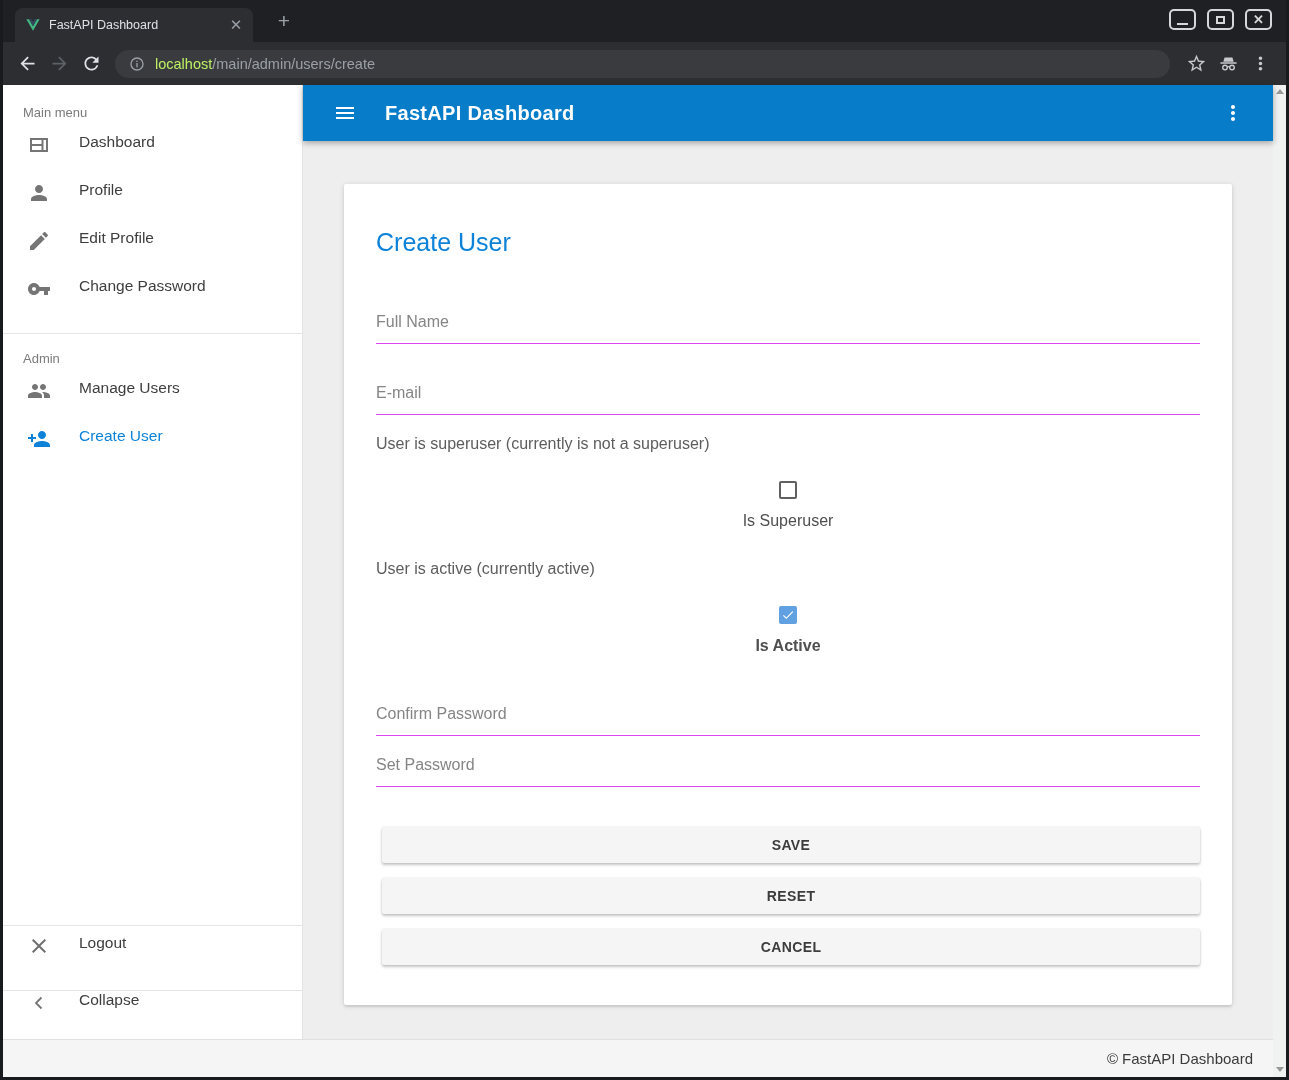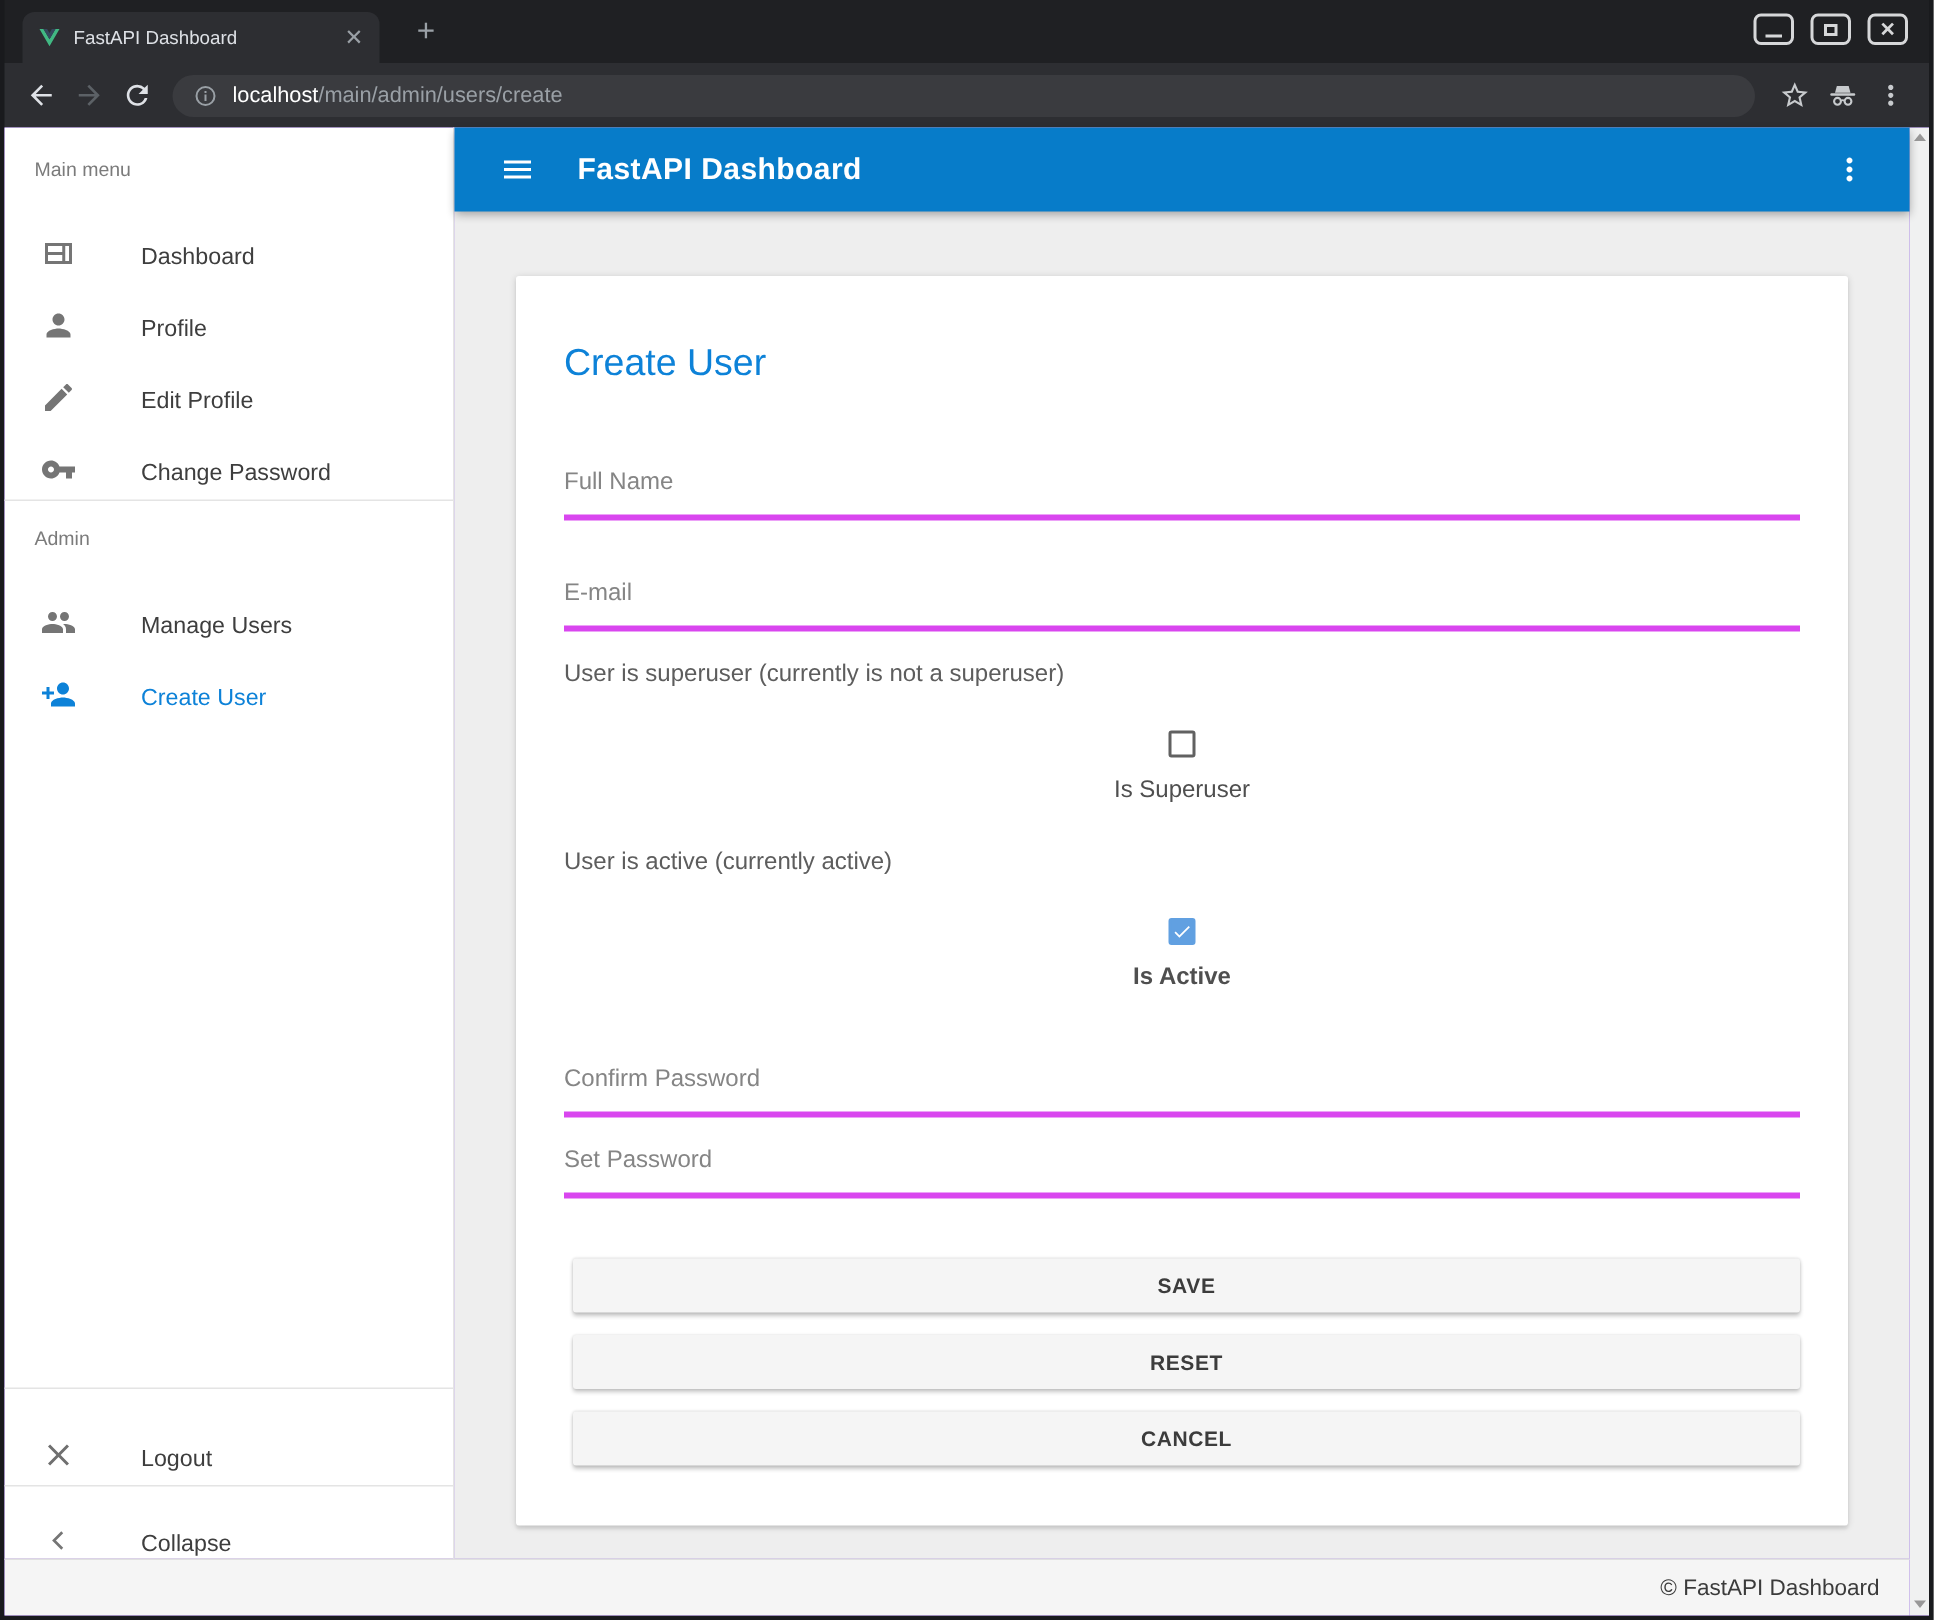--- a/index.html
+++ b/index.html
@@ -21,53 +21,53 @@
   .win-btn .g-max { width:9px; height:8px; border:2px solid #d6d7d9; }
   .win-btn .g-close { color:#d6d7d9; font-size:13px; font-weight:700; line-height:1; }
 
   
   .toolbar { height:43px; background:#2d2e32; display:flex; align-items:center; padding:0 10px 0 8px; flex:0 0 auto; }
   .tool-btn { width:32px; height:32px; display:flex; align-items:center; justify-content:center; border-radius:50%; flex:0 0 auto; }
   .tool-btn svg { width:21px; height:21px; }
   .url-pill { flex:1; height:28px; background:#3a3b3f; border-radius:14px; display:flex; align-items:center; padding:0 14px; margin:0 10px 0 8px; gap:10px; }
   .url-pill svg { width:16px; height:16px; flex:0 0 auto; }
   .url-text { font-size:14.5px; white-space:nowrap; overflow:hidden; }
-  .url-host { color:#ffffff; }
+  .url-host { color:#bef264; }
   .url-path { color:#9aa0a6; }
 
   
   .client { flex:1; display:flex; min-height:0; background:#6d28d9; }
   .left-col { flex:1; display:flex; flex-direction:column; min-width:0; }
   .main-row { flex:1; display:flex; min-height:0; }
 
   
   .sidebar { width:300px; background:#fff; border-right:1px solid #e4e4e4; display:flex; flex-direction:column; padding-top:20px; flex:0 0 auto; }
   .side-label { font-size:13px; color:#7b7b7b; padding:0 20px 13px 20px; }
   .side-label.admin { padding-top:9px; }
-  .side-item { height:48px; display:flex; align-items:flex-end; padding-left:24px; gap:43px; cursor:pointer; flex:0 0 auto; }
+  .side-item { height:48px; display:flex; align-items:flex-start; padding-left:24px; gap:28px; cursor:pointer; flex:0 0 auto; }
   .side-item svg { width:24px; height:24px; flex:0 0 auto; }
   .side-item .lbl { font-size:15.5px; color:#3e3e3e; }
   .side-item.active .lbl { color:#0d82d8; }
   .side-divider { height:1px; background:#e4e4e4; margin:8px 0; flex:0 0 auto; }
   .side-spacer { flex:1; }
 
   
   .main { flex:1; display:flex; flex-direction:column; background:#eeeeee; min-width:0; }
   .appbar { height:56px; background:#077cc9; display:flex; align-items:center; padding:0 22px 0 24px; box-shadow:0 2px 6px rgba(0,0,0,.32); position:relative; z-index:2; flex:0 0 auto; }
   .appbar .burger { width:36px; height:36px; display:flex; align-items:center; justify-content:center; }
   .appbar-title { color:#fff; font-size:20px; font-weight:600; letter-spacing:.3px; margin-left:22px; }
   .appbar-spacer { flex:1; }
   .appbar .dots { width:36px; height:36px; display:flex; align-items:center; justify-content:center; }
 
   .content { flex:1; overflow:hidden; }
   .card { margin:43px 41px; background:#fff; border-radius:2px; box-shadow:0 1px 5px rgba(0,0,0,.15), 0 2px 2px rgba(0,0,0,.07); padding:44px 32px 40px 32px; }
   .card-title { font-size:25px; font-weight:400; color:#0d82d8; margin-bottom:56px; }
 
   .tfield { margin-bottom:40px; }
-  .tfield input { width:100%; border:none; border-bottom:4px solid #d946ef; background:transparent; font-size:16px; color:#333; padding:0 0 12px 0; outline:none; font-family:"Liberation Sans", sans-serif; }
+  .tfield input { width:100%; border:none; border-bottom:1px solid #d946ef; background:transparent; font-size:16px; color:#333; padding:0 0 12px 0; outline:none; font-family:"Liberation Sans", sans-serif; }
   .tfield input::placeholder { color:#858585; opacity:1; }
   .tfield.tight { margin-bottom:20px; }
   .tfield.btn-gap { margin-bottom:20px; }
 
   .help-text { font-size:16px; color:#5d5d5d; margin-bottom:28px; }
   .check-row { display:flex; align-items:center; gap:13px; margin-bottom:30px;flex-direction:column; }
   .check-row.last { margin-bottom:50px;font-weight:bold; }
   .cb { width:18px; height:18px; border:2px solid #616161; border-radius:2px; flex:0 0 auto; display:flex; align-items:center; justify-content:center; }
   .cb.checked { background:#61a0e1; border-color:#61a0e1; }
   .cb svg { width:14px; height:14px; }

